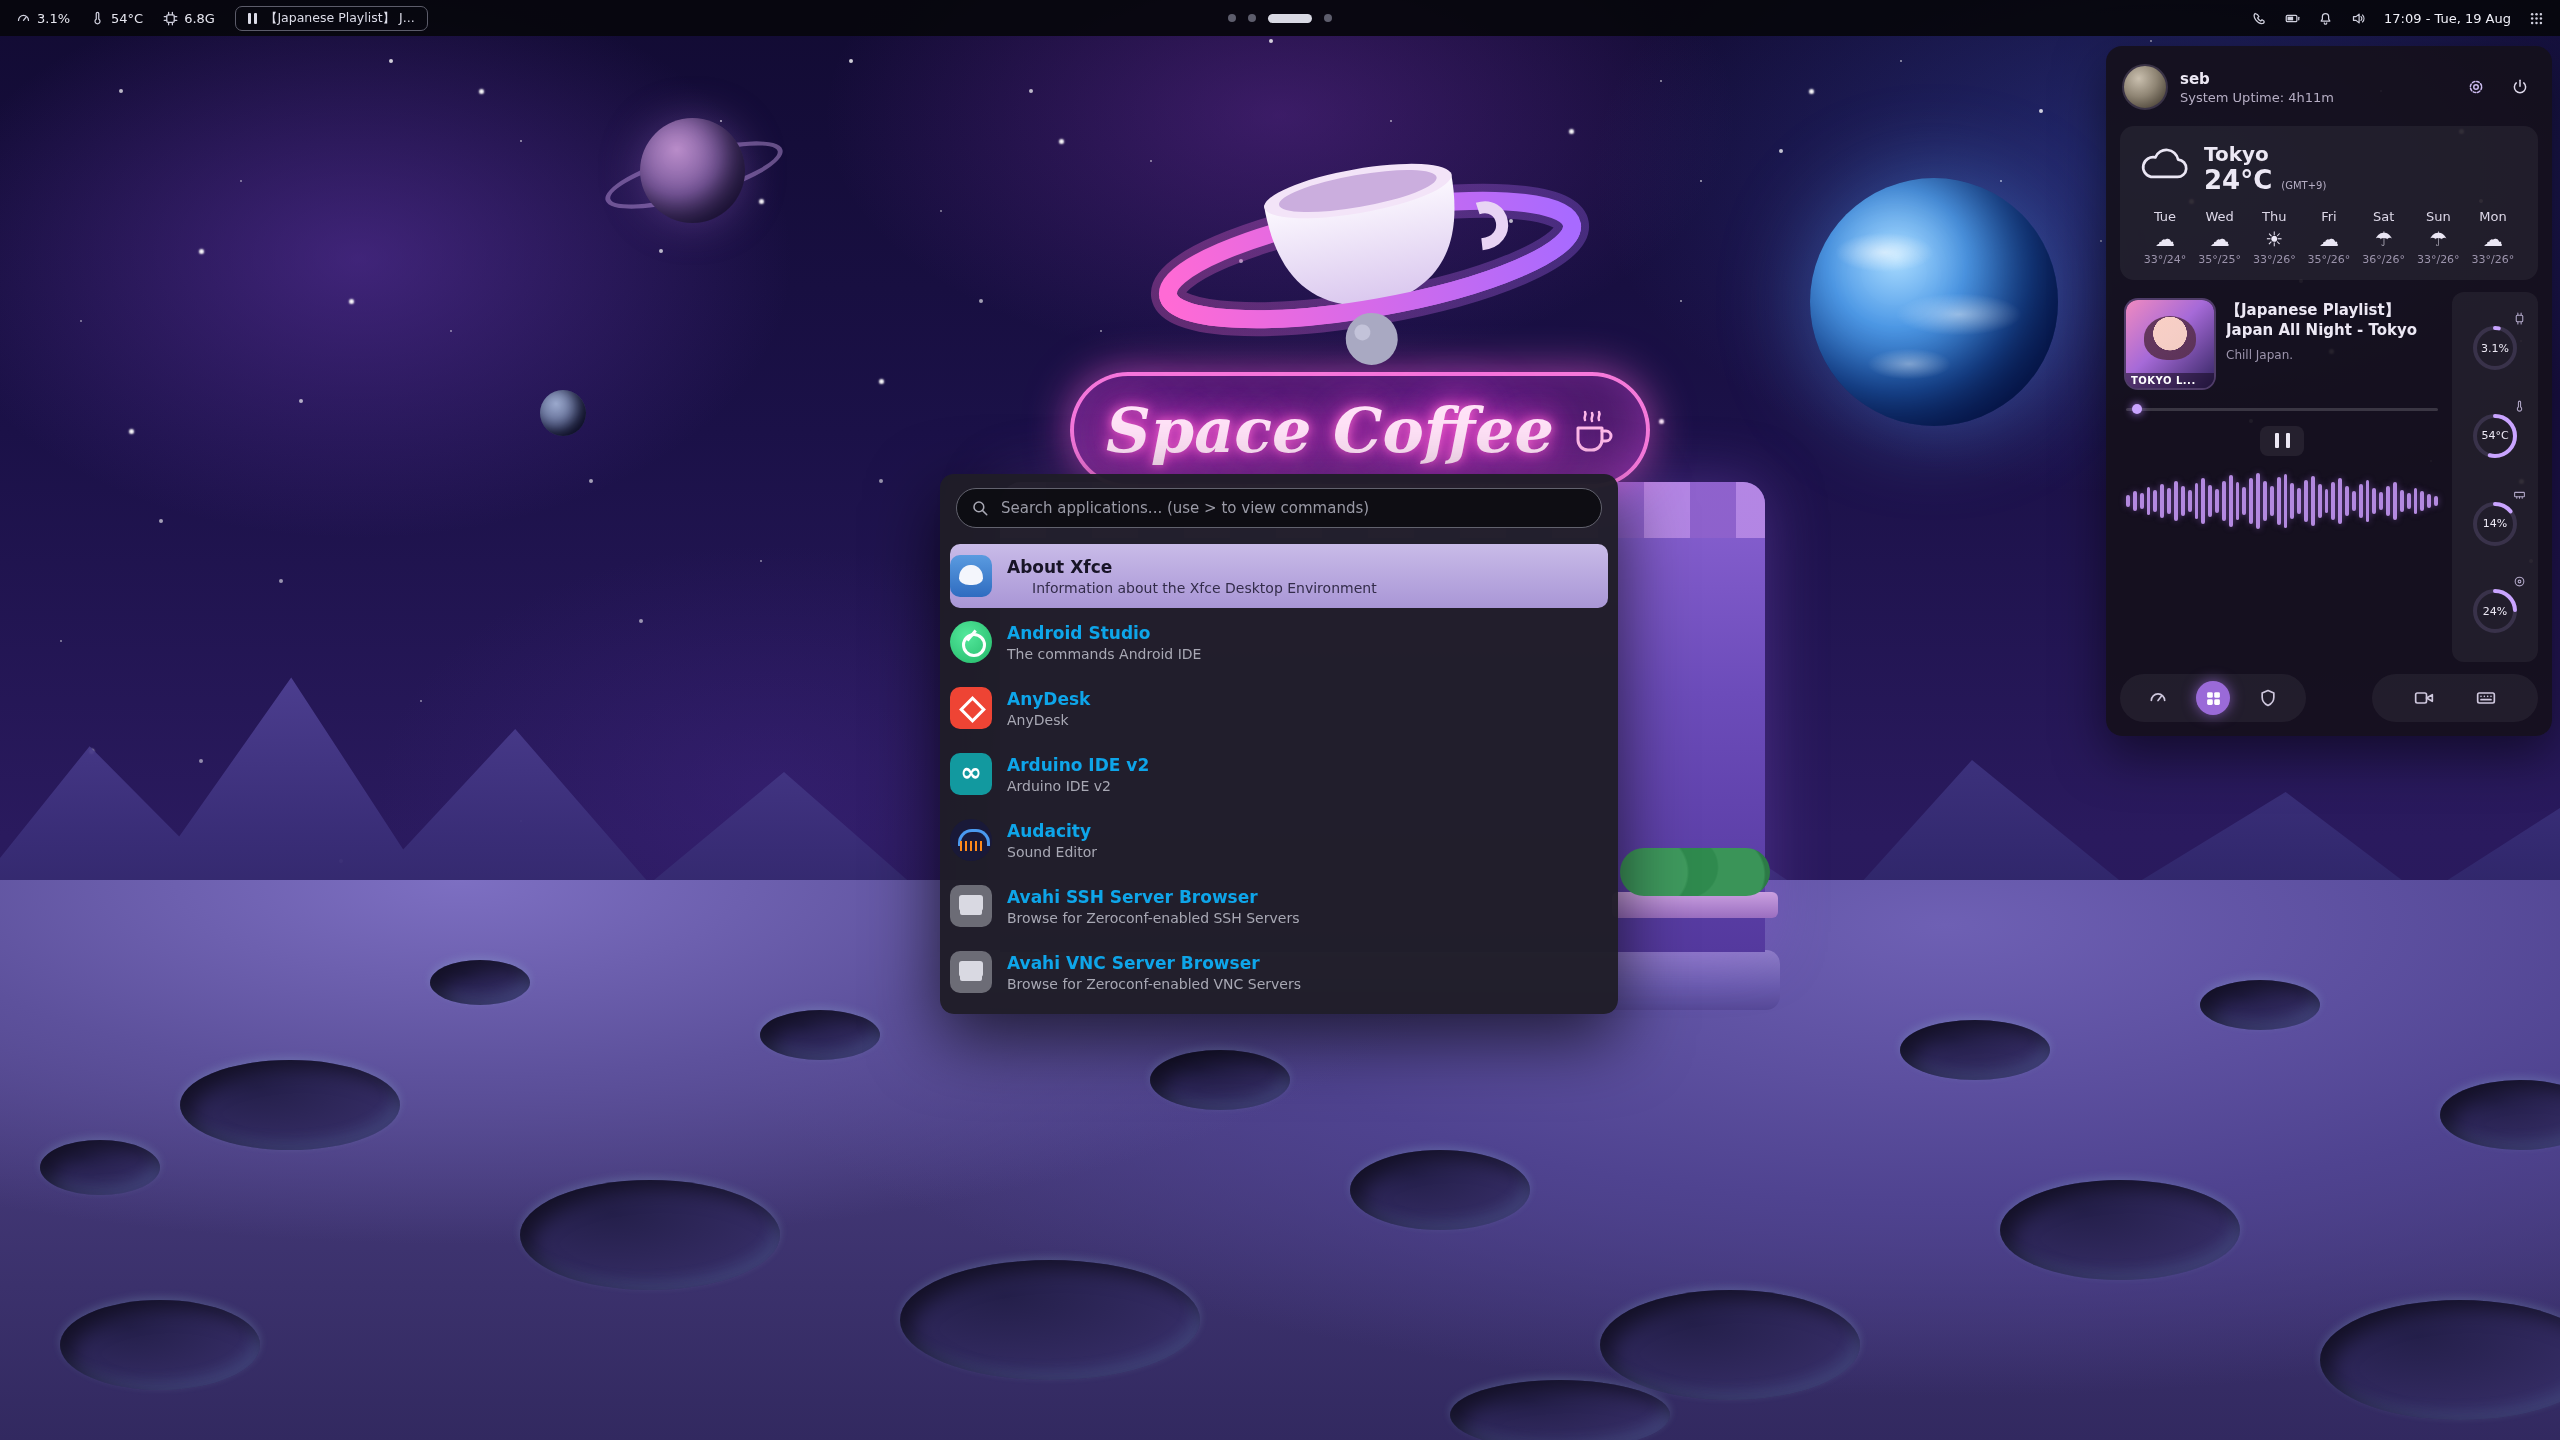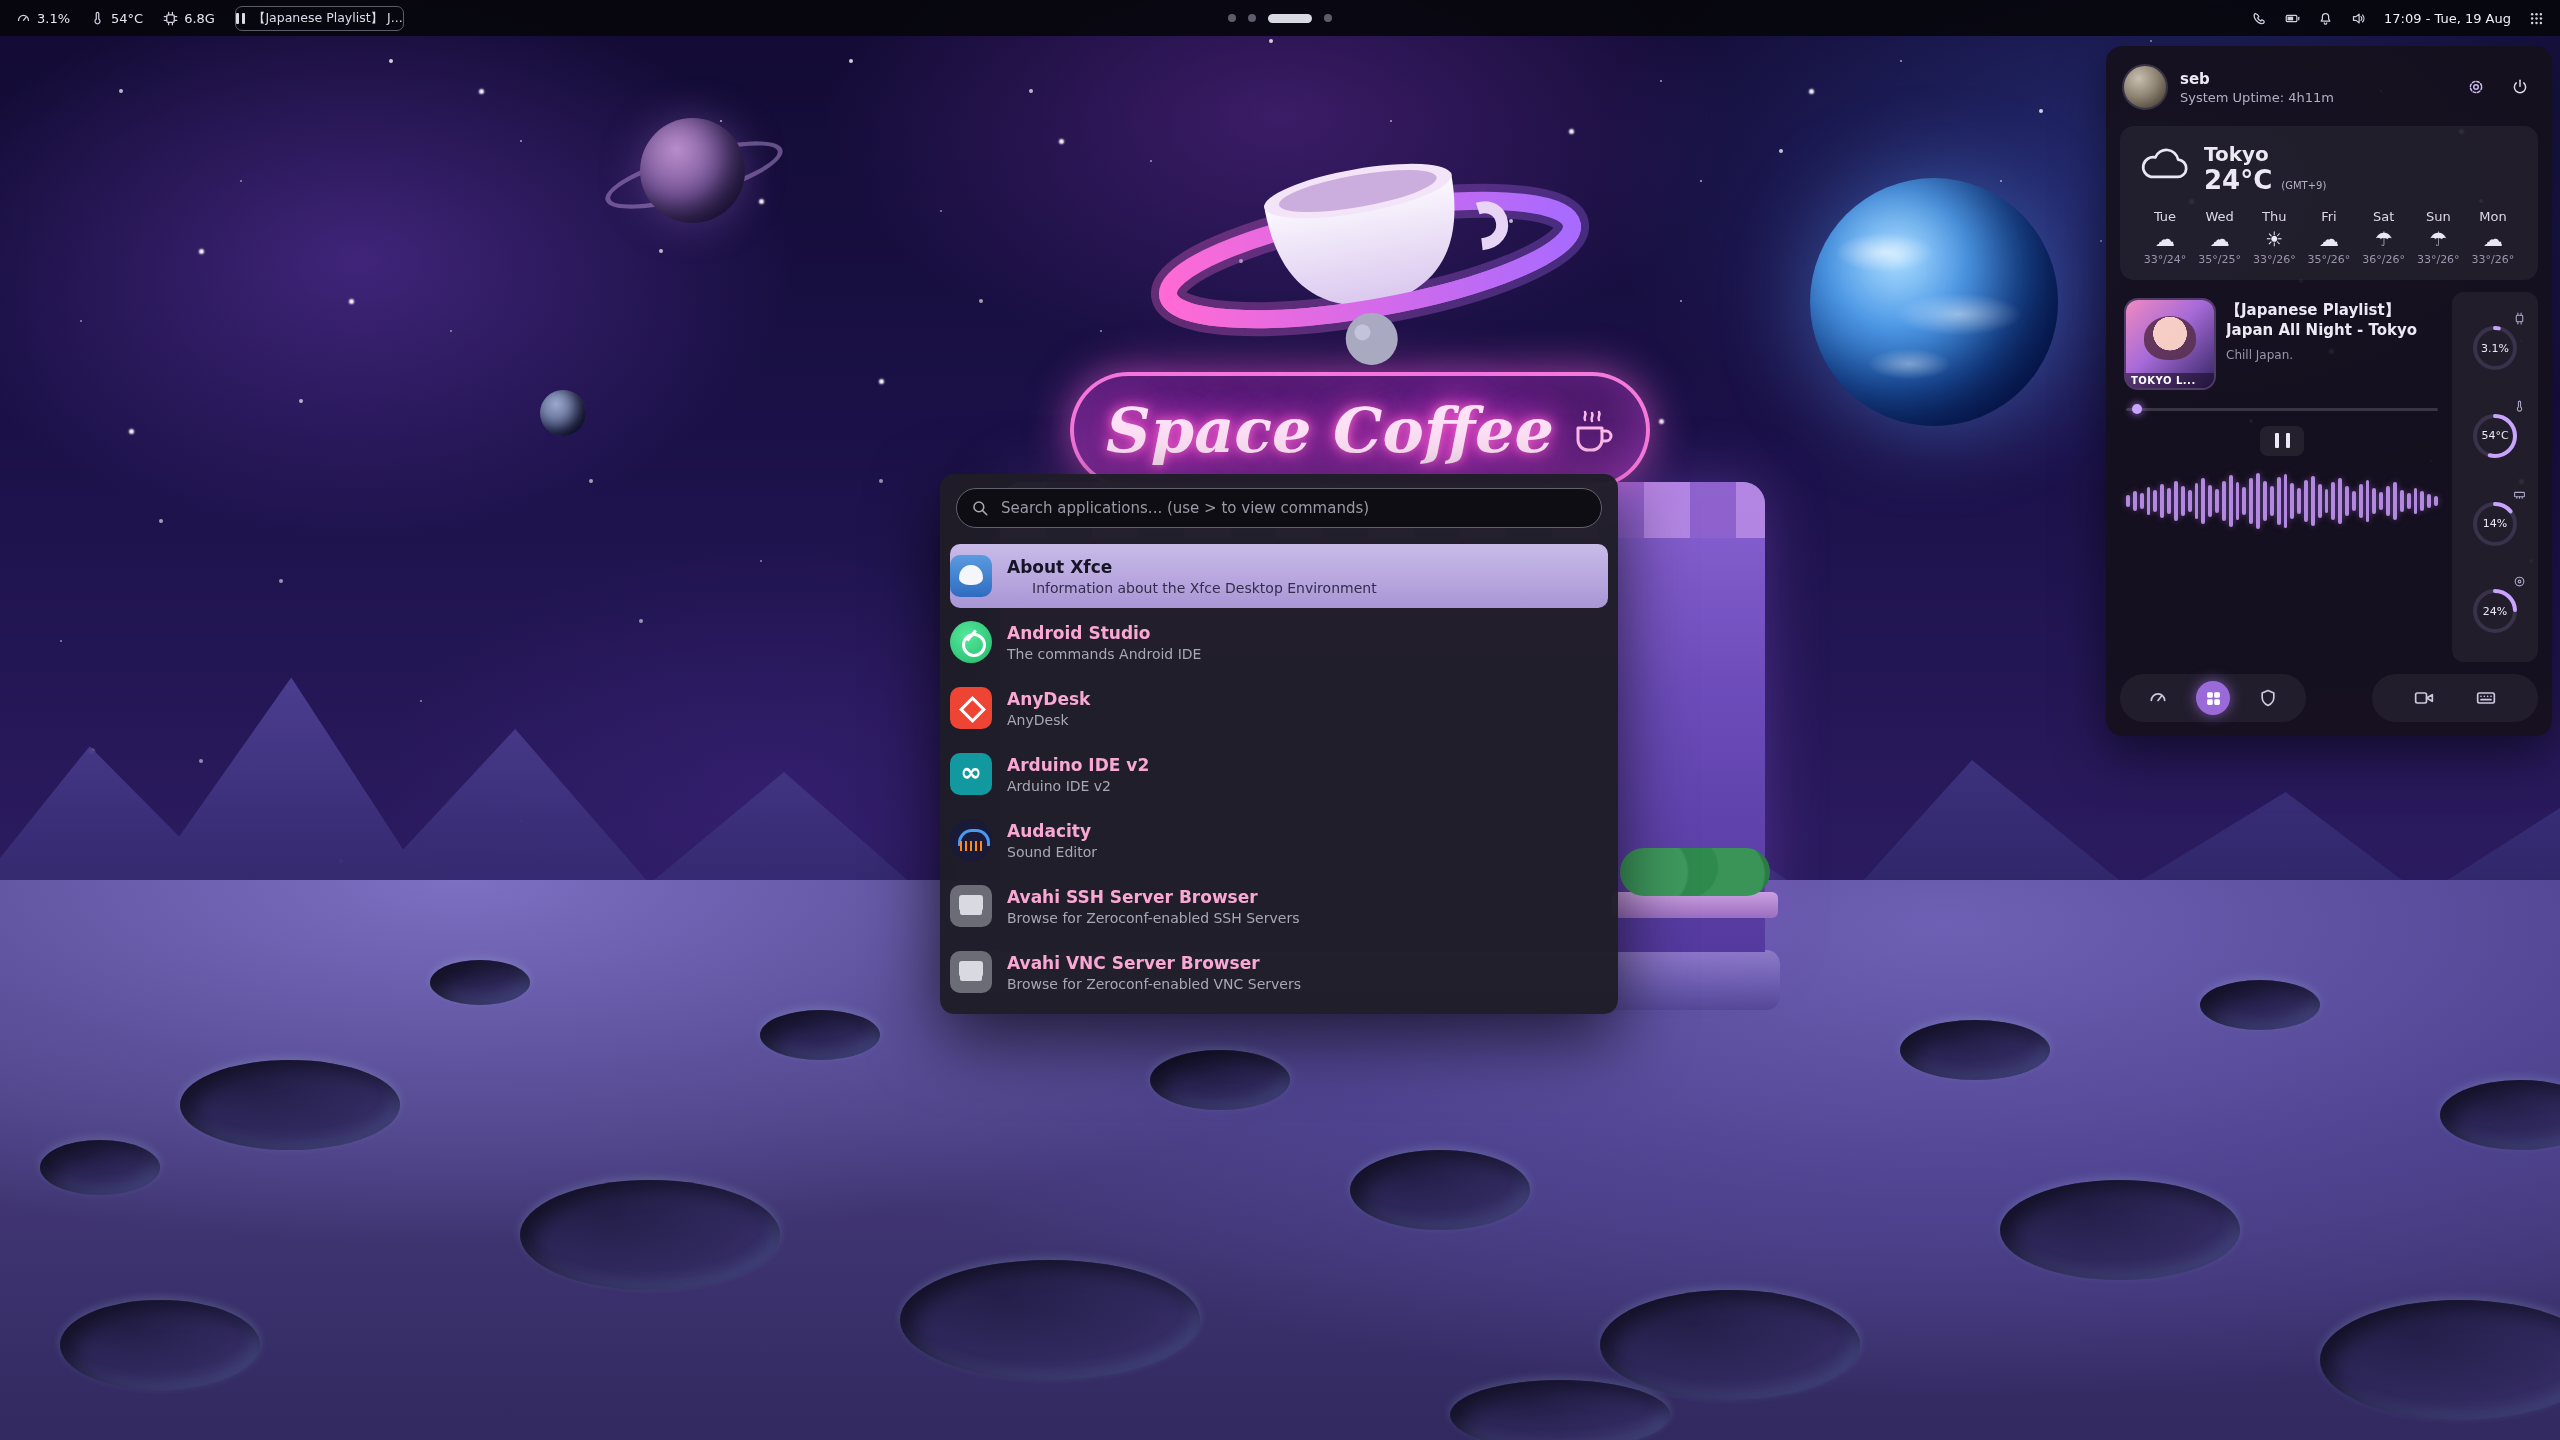--- a/index.html
+++ b/index.html
@@ -86,21 +86,21 @@
   #sign-base { position:absolute; left:330px; top:378px; width:100px; height:30px; background:linear-gradient(180deg,#a070d8,#6a48b0); }
 
   
   #topbar { position:absolute; left:0; top:0; width:2560px; height:36px; z-index:100;
     background:rgba(6,6,12,.92); display:flex; align-items:center; color:#e6e6ef; font-size:13px;
     padding:0 16px; }
   .tb-left { display:flex; align-items:center; gap:20px; }
   .tb-stat { display:flex; align-items:center; gap:6px; }
   .tb-ic { width:15px; height:15px; color:#cfcfdd; }
   .tb-pill { display:flex; align-items:center; gap:8px; border:1px solid #5c5c6a; border-radius:7px;
-    padding:3px 0; font-size:12.5px; color:#dcdce8; }
+    padding:3px 12px; font-size:12.5px; color:#dcdce8; }
   .pausebars { display:inline-flex; gap:3px; }
   .pausebars i { width:3px; height:11px; background:#dcdce8; border-radius:1px; }
   .tb-center { position:absolute; left:50%; top:0; height:36px; transform:translateX(-50%);
     display:flex; align-items:center; gap:12px; }
   .ws-dot { width:8px; height:8px; border-radius:50%; background:#5d5d6c; }
   .ws-active { width:44px; height:9px; border-radius:5px; background:#d9d9e4; }
   .tb-right { margin-left:auto; display:flex; align-items:center; gap:18px; }
   .tb-clock { font-size:13px; color:#f0f0f8; }
 
   
@@ -111,21 +111,21 @@
   #search-input { width:100%; height:40px; border-radius:20px; background:rgba(10,10,15,.85);
     border:1.5px solid #62626e; outline:none; color:#e8e8f0; font-size:15px; padding:0 18px 0 44px;
     font-family:"DejaVu Sans","Liberation Sans",sans-serif; }
   #search-input::placeholder { color:#9a9aa6; }
   #search-icon { position:absolute; left:15px; top:11px; width:18px; height:18px; color:#a8a8b4; }
   #results { margin-top:16px; display:flex; flex-direction:column; gap:2px; }
   .row { display:flex; align-items:center; gap:15px; height:64px; border-radius:10px; padding:0 0; }
   .row.selected { background:linear-gradient(180deg,#c9bbe8,#a996d6); }
   .appicon { width:42px; height:42px; border-radius:10px; flex:none; position:relative; }
   .rowtext { display:flex; flex-direction:column; gap:3px; min-width:0; }
-  .rowtitle { font-size:17px; font-weight:bold; color:#f9a8d4; }
+  .rowtitle { font-size:17px; font-weight:bold; color:#0ea5e9; }
   .rowdesc { font-size:14px; color:#a8a8b4; }
   .selected .rowtitle { color:#181427; }
   .selected .rowdesc { color:#332c4a;margin-left:25px; }
 
   .ic-xfce { background:linear-gradient(180deg,#5a9be0,#2f6cc0); }
   .ic-xfce::after { content:""; position:absolute; left:9px; top:10px; width:24px; height:20px;
     background:#f4f6fc; border-radius:50% 50% 46% 46% / 70% 70% 36% 36%; }
   .ic-android { background:radial-gradient(circle at 40% 35%, #54e89c, #22b868); border-radius:50%; }
   .ic-android::after { content:""; position:absolute; left:12px; top:12px; width:18px; height:18px;
     border:3px solid #fff; border-radius:50%; }

